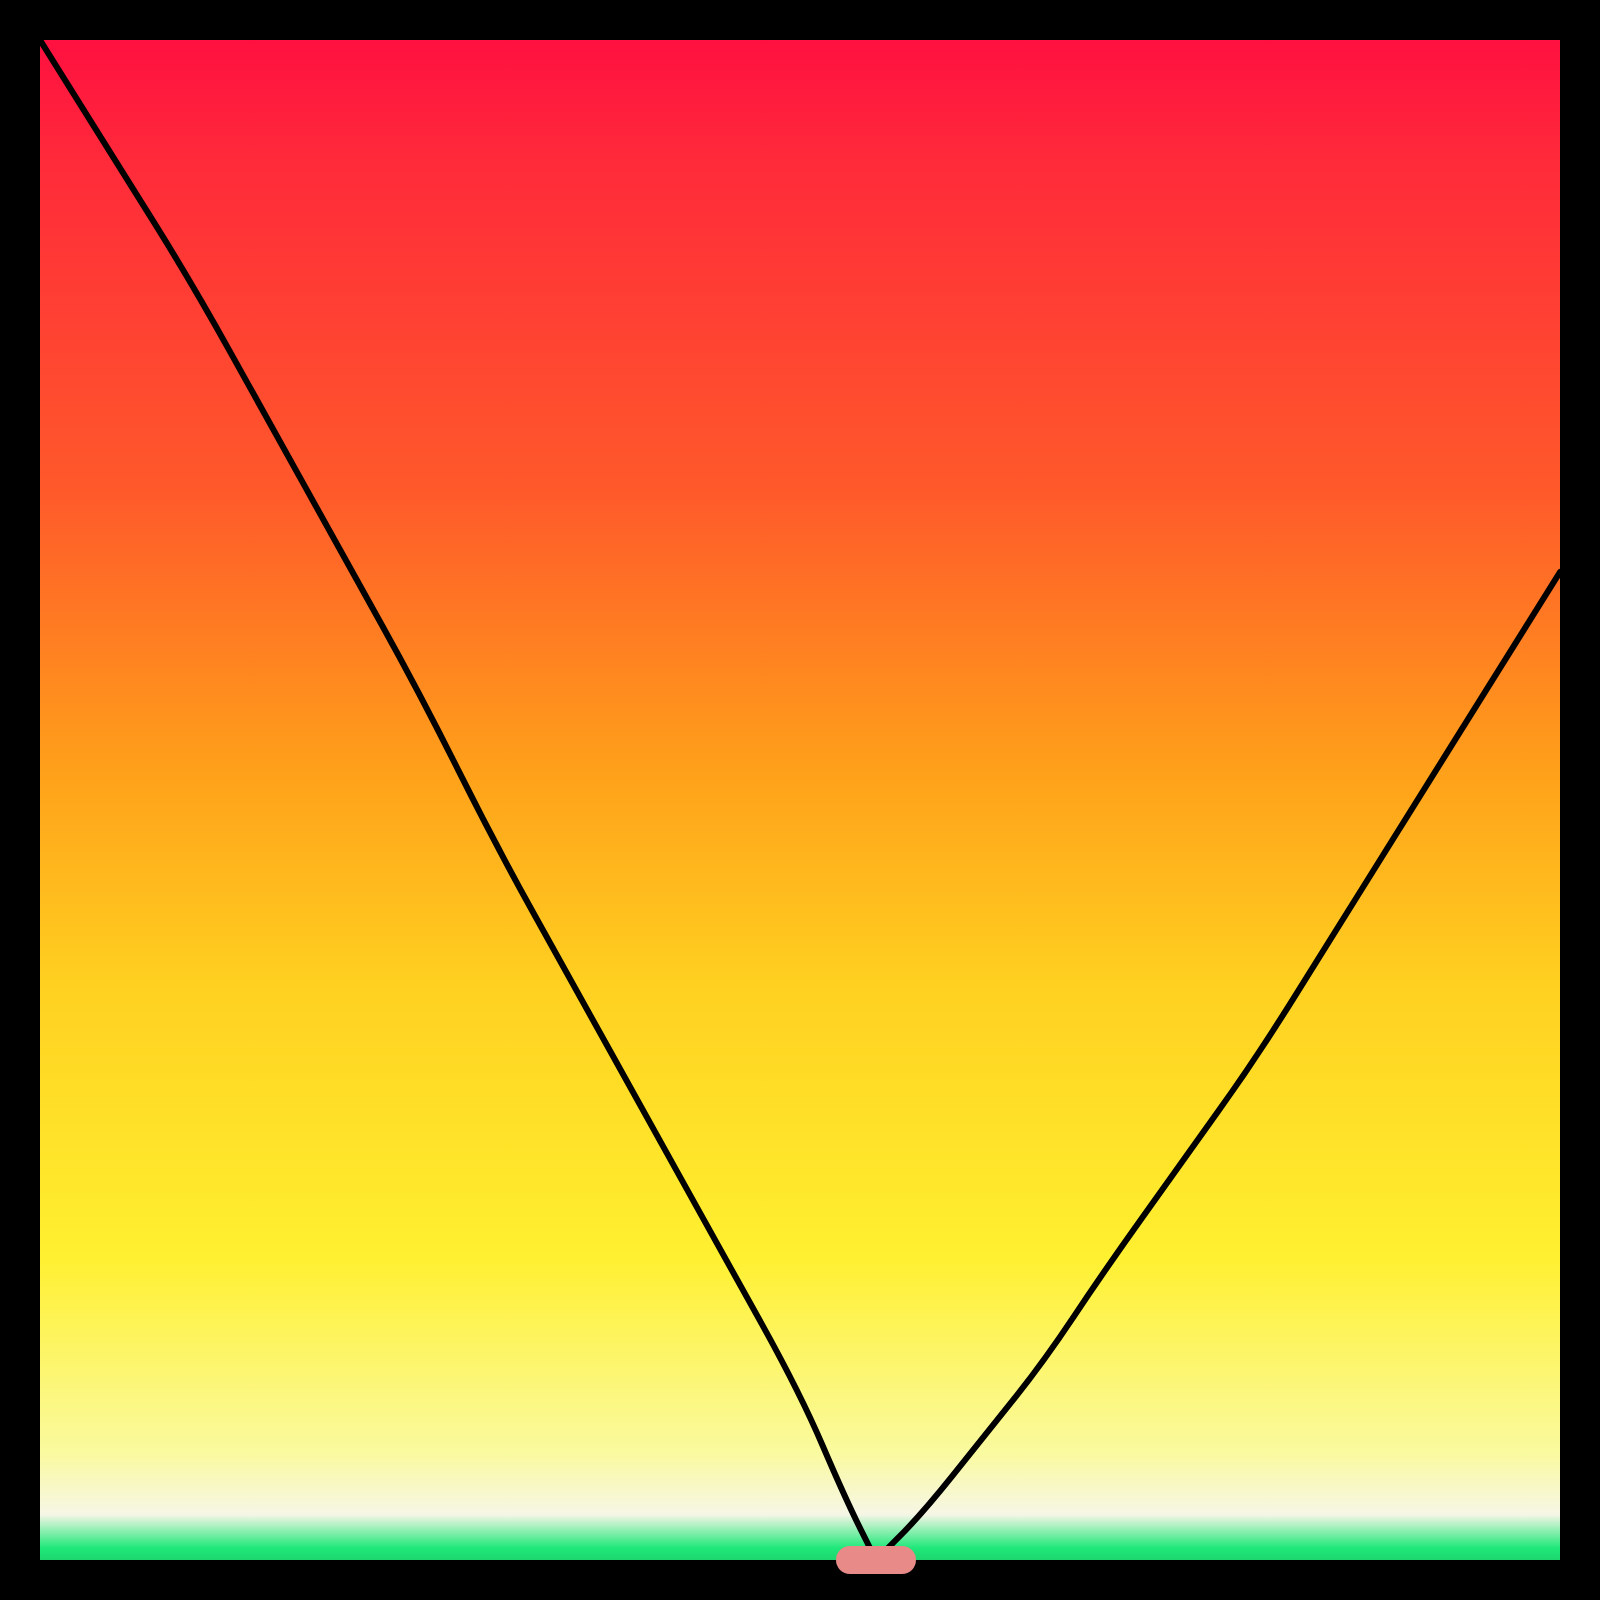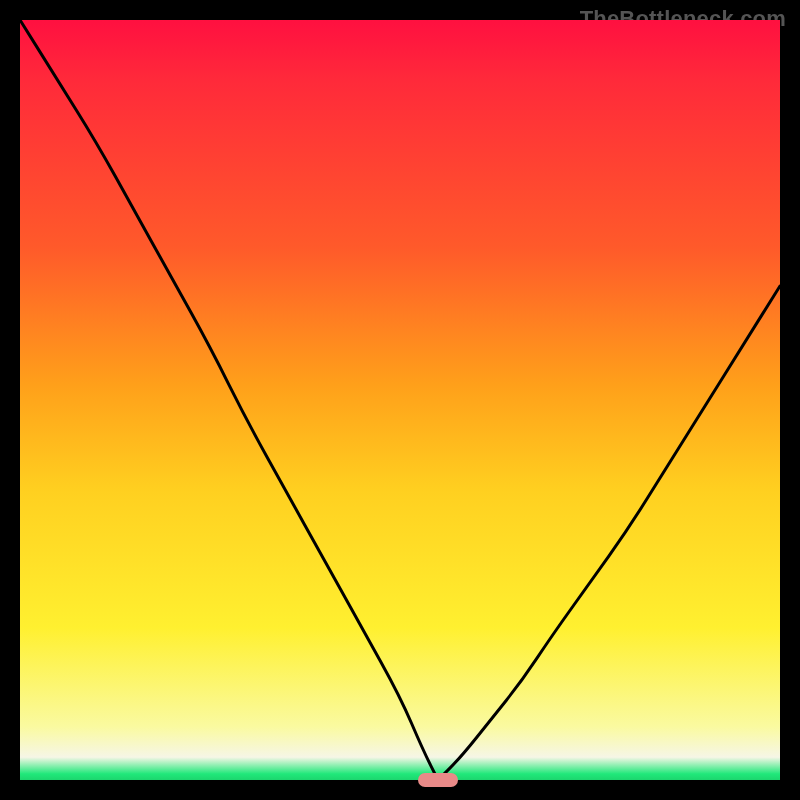--- a/index.html
+++ b/index.html
@@ -61,21 +61,20 @@
     height: 14px;
     border-radius: 7px;
     background: #e88a88;
     transform: translate(-50%, -50%);
   }
 </style>
 </head>
 <body>
 
 <div class="outer">
-  <div class="watermark">TheBottleneck.com</div>
   <div class="plot-area">
     <svg class="curve" viewBox="0 0 760 760" preserveAspectRatio="none">
       <path id="left-path" d="M 0.0 0.0 Q 0.0 0.0 19.0 30.4 Q 38.0 60.8 57.0 91.2 Q 76.0 121.6 95.0 155.8 Q 114.0 190.0 133.0 224.2 Q 152.0 258.4 171.0 292.6 Q 190.0 326.8 209.0 364.8 Q 228.0 402.8 247.0 437.0 Q 266.0 471.2 285.0 505.4 Q 304.0 539.6 323.0 573.8 Q 342.0 608.0 361.0 642.2 Q 380.0 676.4 391.4 703.0 Q 402.8 729.6 410.4 744.8 T 418.0 760.0" fill="none" stroke="#000" stroke-width="3" stroke-linecap="round" vector-effect="non-scaling-stroke"></path>
       <path id="right-path" d="M 418.0 760.0 Q 418.0 760.0 429.4 748.6 Q 440.8 737.2 456.0 718.2 Q 471.2 699.2 486.4 680.2 Q 501.6 661.2 516.8 638.4 Q 532.0 615.6 551.0 589.0 Q 570.0 562.4 589.0 535.8 Q 608.0 509.2 627.0 478.8 Q 646.0 448.4 665.0 418.0 Q 684.0 387.6 703.0 357.2 Q 722.0 326.8 741.0 296.4 T 760.0 266.0" fill="none" stroke="#000" stroke-width="3" stroke-linecap="round" vector-effect="non-scaling-stroke"></path>
     </svg>
     <div class="marker" id="marker" style="left: 418px; top: 760px; background: rgb(232, 138, 136);"></div>
   </div>
 </div>
 
 </body></html>

